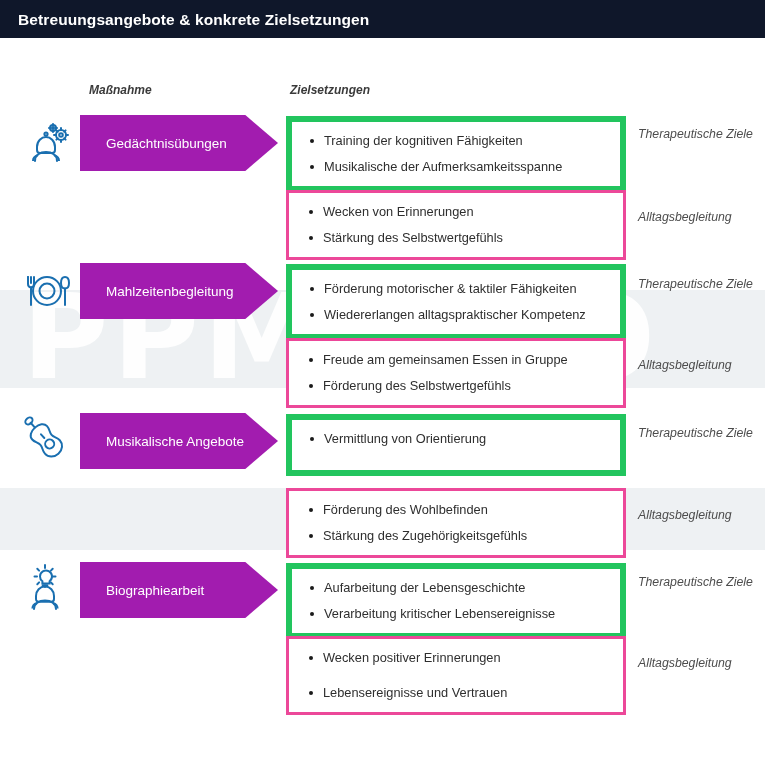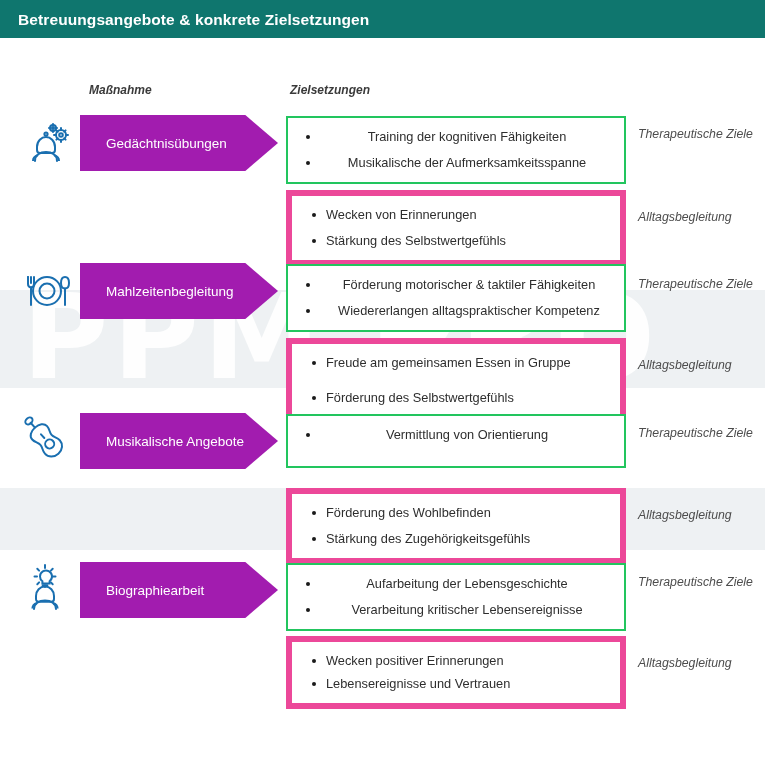--- a/index.html
+++ b/index.html
@@ -14,21 +14,21 @@
     overflow: hidden;
     position: relative;
   }
 
   
   #header-bar {
     position: absolute;
     left: 0; top: 0;
     width: 765px;
     height: 38px;
-    background: #0f766e;
+    background: #0f172a;
   }
   #header-title {
     position: absolute;
     left: 18px;
     top: 11px;
     font-size: 15.5px;
     font-weight: bold;
     color: #ffffff;
     letter-spacing: 0.1px;
     white-space: nowrap;
@@ -114,25 +114,24 @@
   
   .goal-box {
     position: absolute;
     left: 286px;
     width: 340px;
     background: #ffffff;
     box-sizing: border-box;
     z-index: 4;
   }
   .goal-box.therapeutic {
-    border: 2px solid #22c55e;
-    text-align: center;
+    border: 6px solid #22c55e;
   }
   .goal-box.everyday {
-    border: 6px solid #ec4899;
+    border: 3px solid #ec4899;
   }
   .goal-list {
     margin: 0;
     padding: 0;
     list-style: none;
   }
   .goal-list li {
     position: relative;
     padding-left: 24px;
     font-size: 12.8px;
@@ -236,21 +235,21 @@
   <div class="goal-box therapeutic" style="top:264px;padding:12px 6px 12px 8px;">
     <ul class="goal-list">
       <li style="margin-bottom:13px;">Förderung motorischer &amp; taktiler Fähigkeiten</li>
       <li>Wiedererlangen alltagspraktischer Kompetenz</li>
     </ul>
   </div>
   <div class="cat-label" style="top:276px;">Therapeutische Ziele</div>
 
   <div class="goal-box everyday" style="top:338px;padding:12px 10px 12px 10px;">
     <ul class="goal-list">
-      <li style="margin-bottom:22px;">Freude am gemeinsamen Essen in Gruppe</li>
+      <li style="margin-bottom:13px;">Freude am gemeinsamen Essen in Gruppe</li>
       <li>Förderung des Selbstwertgefühls</li>
     </ul>
   </div>
   <div class="cat-label" style="top:357px;">Alltagsbegleitung</div>
 </div>
 
 <div class="row-group">
   <div class="icon-cell" style="top:412px;">
     <svg width="54" height="52" viewBox="0 0 54 52" fill="none" stroke="#1a6fb0" stroke-width="2">
       <g transform="rotate(-42 27 26)">
@@ -299,18 +298,18 @@
   <div class="goal-box therapeutic" style="top:563px;padding:12px 10px 12px 8px;">
     <ul class="goal-list">
       <li style="margin-bottom:13px;">Aufarbeitung der Lebensgeschichte</li>
       <li>Verarbeitung kritischer Lebensereignisse</li>
     </ul>
   </div>
   <div class="cat-label" style="top:574px;">Therapeutische Ziele</div>
 
   <div class="goal-box everyday" style="top:636px;padding:12px 10px 12px 10px;">
     <ul class="goal-list">
-      <li style="margin-bottom:10px;">Wecken positiver Erinnerungen</li>
+      <li style="margin-bottom:22px;">Wecken positiver Erinnerungen</li>
       <li>Lebensereignisse und Vertrauen</li>
     </ul>
   </div>
   <div class="cat-label" style="top:655px;">Alltagsbegleitung</div>
 </div>
 
 </body></html>

